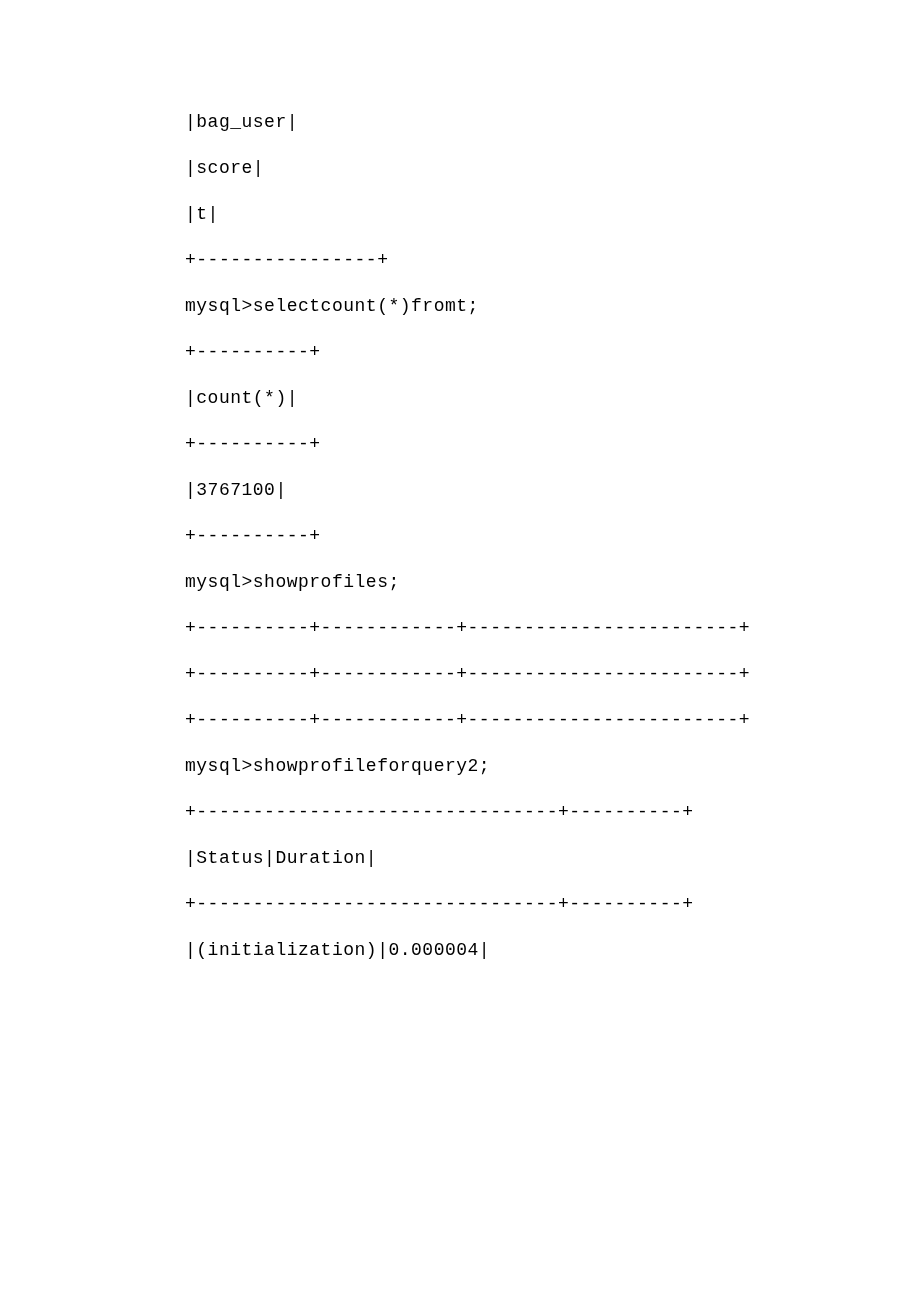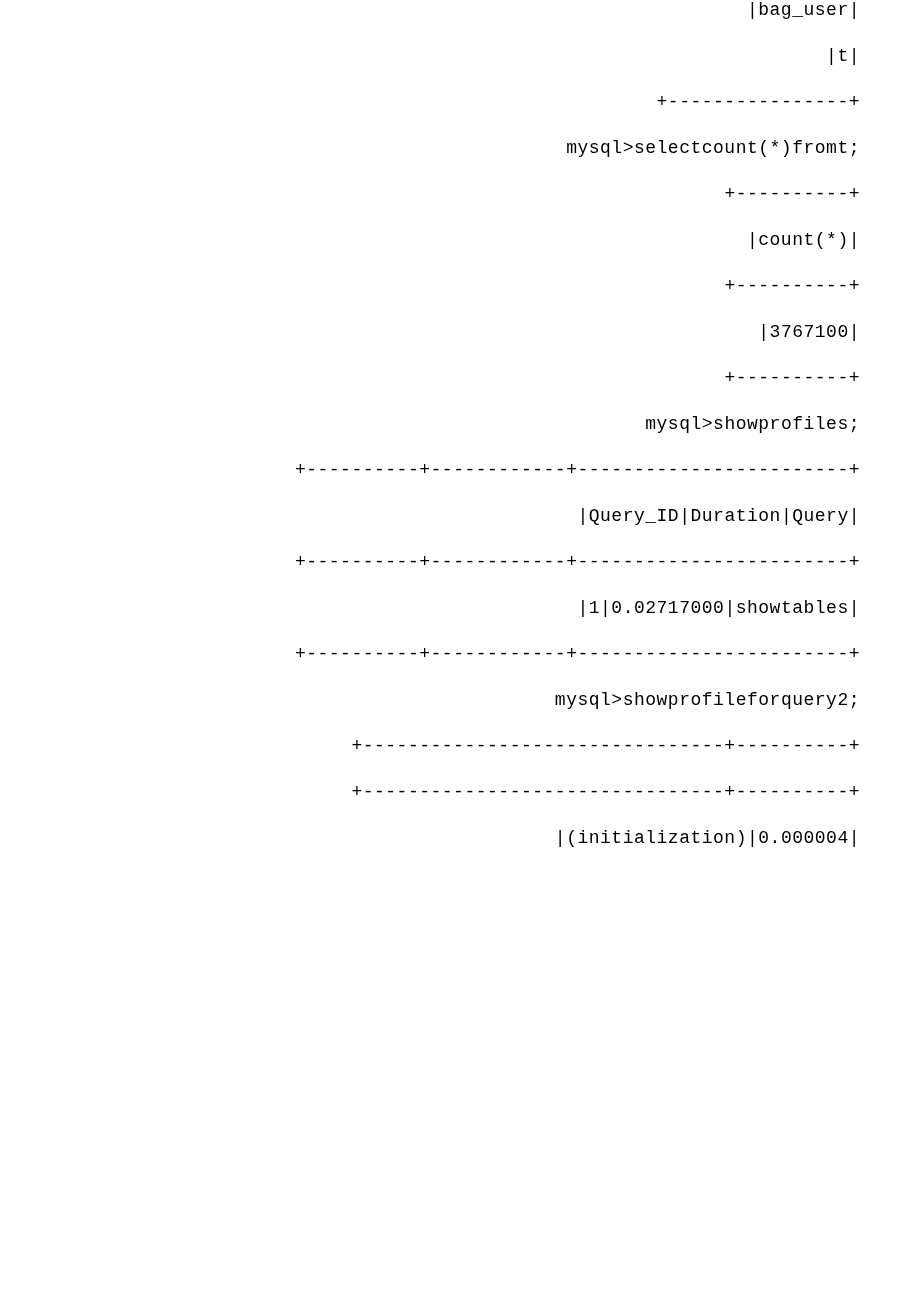--- a/index.html
+++ b/index.html
@@ -7,45 +7,45 @@
       padding: 0;
       background: #ffffff;
       font-family: "Courier New", Courier, monospace;
       font-size: 18px;
       color: #000;
       width: 920px;
       height: 1302px;
     }
     .content {
       padding-left: 185px;
+      padding-top: 112px;
       padding-right: 60px;
-      text-align: right;
     }
     .line {
       margin-bottom: 26px;
       white-space: pre;
       letter-spacing: 0.5px;
     }
   </style>
 </head>
 <body>
 
 <div class="content">
   <div class="line">|bag_user|</div>
+  <div class="line">|score|</div>
   <div class="line">|t|</div>
   <div class="line">+----------------+</div>
   <div class="line">mysql&gt;selectcount(*)fromt;</div>
   <div class="line">+----------+</div>
   <div class="line">|count(*)|</div>
   <div class="line">+----------+</div>
   <div class="line">|3767100|</div>
   <div class="line">+----------+</div>
   <div class="line">mysql&gt;showprofiles;</div>
   <div class="line">+----------+------------+------------------------+</div>
-  <div class="line">|Query_ID|Duration|Query|</div>
   <div class="line">+----------+------------+------------------------+</div>
-  <div class="line">|1|0.02717000|showtables|</div>
   <div class="line">+----------+------------+------------------------+</div>
   <div class="line">mysql&gt;showprofileforquery2;</div>
   <div class="line">+--------------------------------+----------+</div>
+  <div class="line">|Status|Duration|</div>
   <div class="line">+--------------------------------+----------+</div>
   <div class="line">|(initialization)|0.000004|</div>
 </div>
 
 </body></html>

